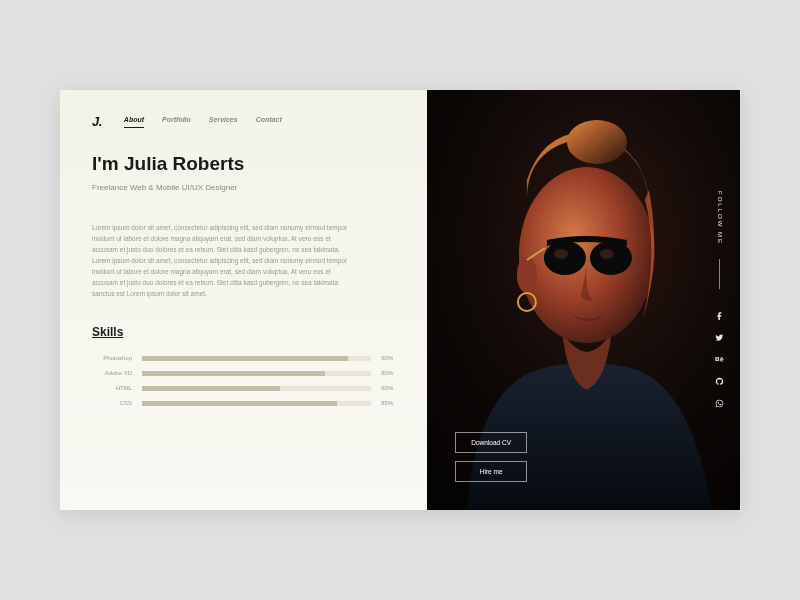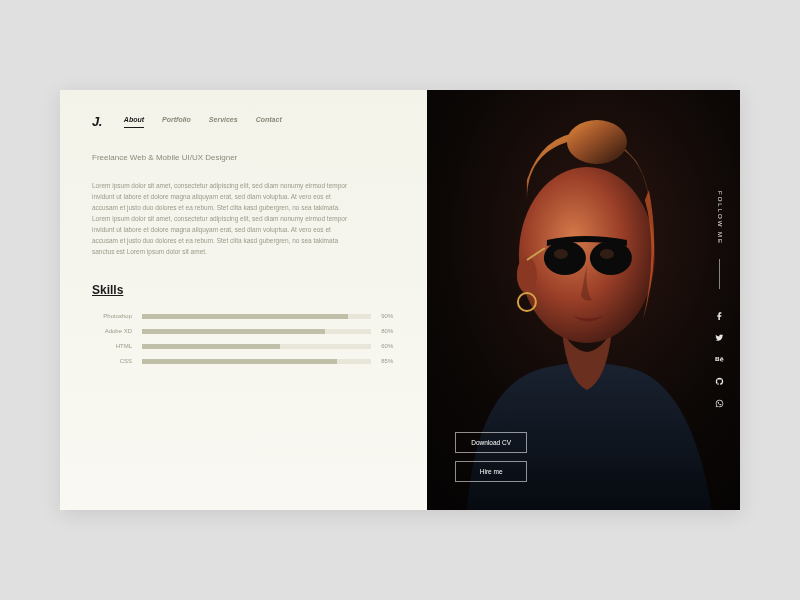--- a/index.html
+++ b/index.html
@@ -6,21 +6,21 @@
 body { background:#e0e0e0; font-family:-apple-system,BlinkMacSystemFont,'Segoe UI',Arial,sans-serif; display:flex; align-items:center; justify-content:center; width:800px; height:600px; }
 .card { width:680px; height:420px; background:#f4f3ea; display:flex; box-shadow:0 4px 20px rgba(0,0,0,0.1); position:relative; }
 .left { width:54%; padding:24px 28px 20px 32px; display:flex; flex-direction:column; background:linear-gradient(180deg,#f4f3ea 0%,#f9f8f2 100%); }
 .right { width:46%; position:relative; background:#0a0a0a; overflow:hidden; }
 .header { display:flex; align-items:center; gap:22px; margin-bottom:24px; }
 .logo { font-weight:700; font-style:italic; font-size:13px; color:#1a1a1a; letter-spacing:-0.5px; }
 .nav { display:flex; gap:18px; font-size:7px; font-weight:600; font-style:italic; color:#8a8a7a; }
 .nav span { cursor:pointer; padding-bottom:4px; }
 .nav span.active { color:#1a1a1a; border-bottom:1.5px solid #1a1a1a; }
 .title { font-size:19px; font-weight:700; color:#1a1a1a; margin-bottom:8px; }
-.subtitle { font-size:8px; color:#8a8a7a; margin-bottom:18px; }
+.subtitle { font-size:8px; color:#8a8a7a; margin-bottom:30px; }
 .body { font-size:6.5px; line-height:1.7; color:#9a9a8a; margin-bottom:26px; max-width:260px; }
 .skills-title { font-size:12px; font-weight:700; color:#1a1a1a; margin-bottom:16px;text-decoration:underline; }
 .skill { display:flex; align-items:center; gap:10px; margin-bottom:9px; }
 .skill-label { font-size:6px; color:#9a9a8a; width:40px; text-align:right; }
 .bar-track { flex:1; height:5px; background:#e8e6d8; position:relative; }
 .bar-fill { height:100%; background:#c0bfa8; }
 .skill-val { font-size:6px; color:#9a9a8a; width:18px; }
 .portrait { position:absolute; inset:0; }
 .portrait svg { width:100%; height:100%; display:block; }
 .cta-group { position:absolute; left:28px; bottom:28px; display:flex; flex-direction:column; gap:8px; z-index:3; }
@@ -38,20 +38,21 @@
   <div class="left">
     <div class="header">
       <div class="logo">J.</div>
       <div class="nav">
         <span class="active">About</span>
         <span>Portfolio</span>
         <span>Services</span>
         <span>Contact</span>
       </div>
     </div>
+    <div class="title">I'm Julia Roberts</div>
     <div class="subtitle">Freelance Web &amp; Mobile UI/UX Designer</div>
     <div class="body">Lorem ipsum dolor sit amet, consectetur adipiscing elit, sed diam nonumy eirmod tempor invidunt ut labore et dolore magna aliquyam erat, sed diam voluptua. At vero eos et accusam et justo duo dolores et ea rebum. Stet clita kasd gubergren, no sea takimata. Lorem ipsum dolor sit amet, consectetur adipiscing elit, sed diam nonumy eirmod tempor invidunt ut labore et dolore magna aliquyam erat, sed diam voluptua. At vero eos et accusam et justo duo dolores et ea rebum. Stet clita kasd gubergren, no sea takimata sanctus est Lorem ipsum dolor sit amet.</div>
     <div class="skills-title">Skills</div>
     <div>
       <div class="skill">
         <div class="skill-label">Photoshop</div>
         <div class="bar-track">
             <div class="bar-fill" style="width:90%"></div>
           </div>
         <div class="skill-val"><span>90</span>%</div>

